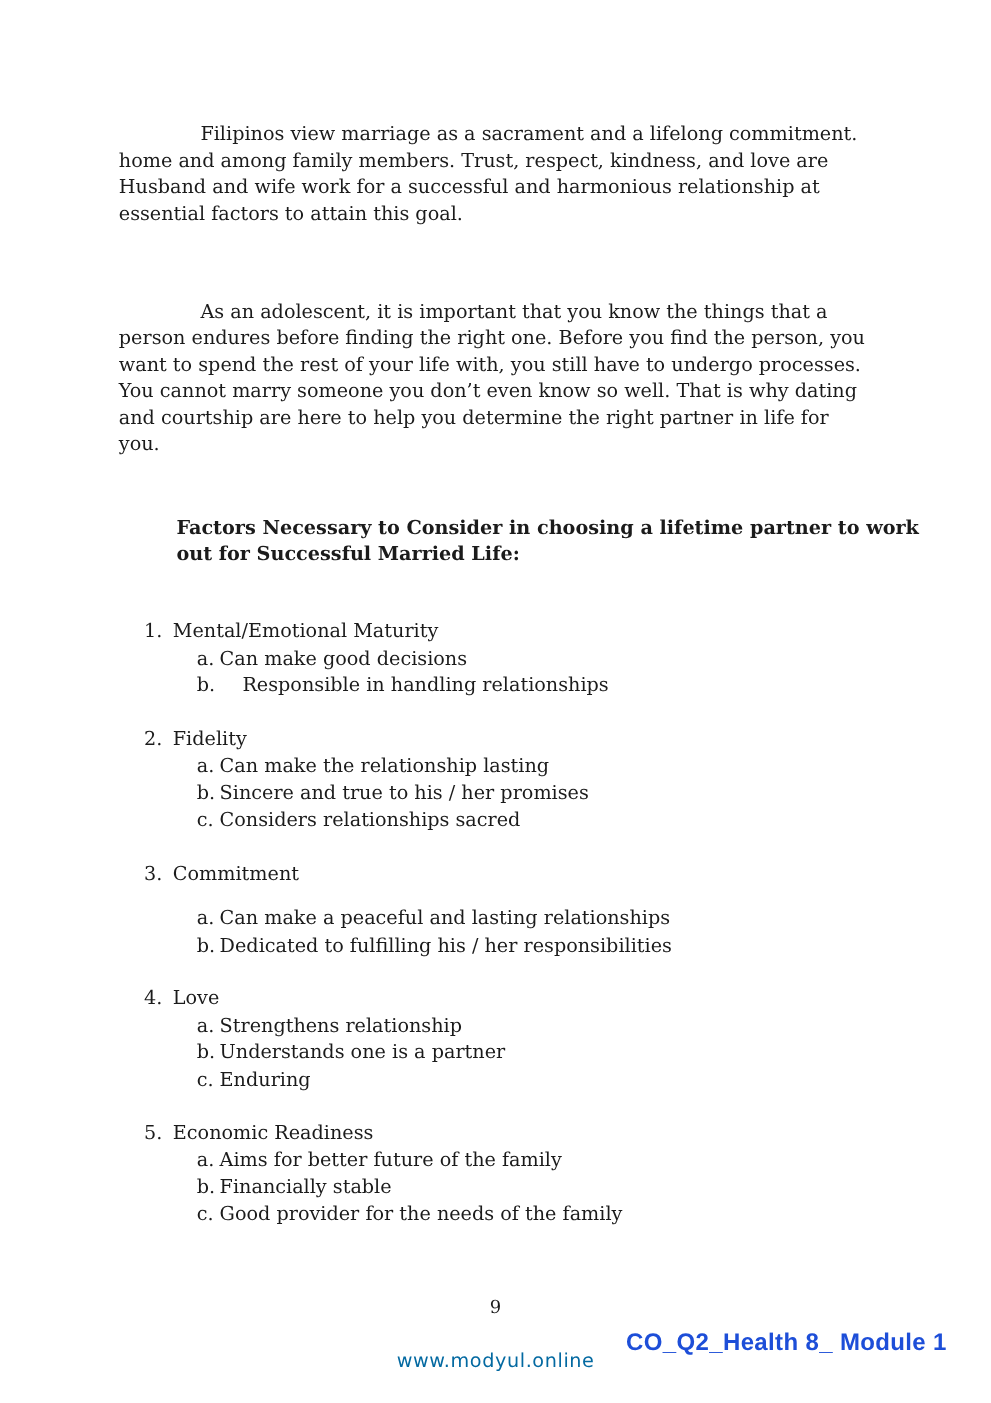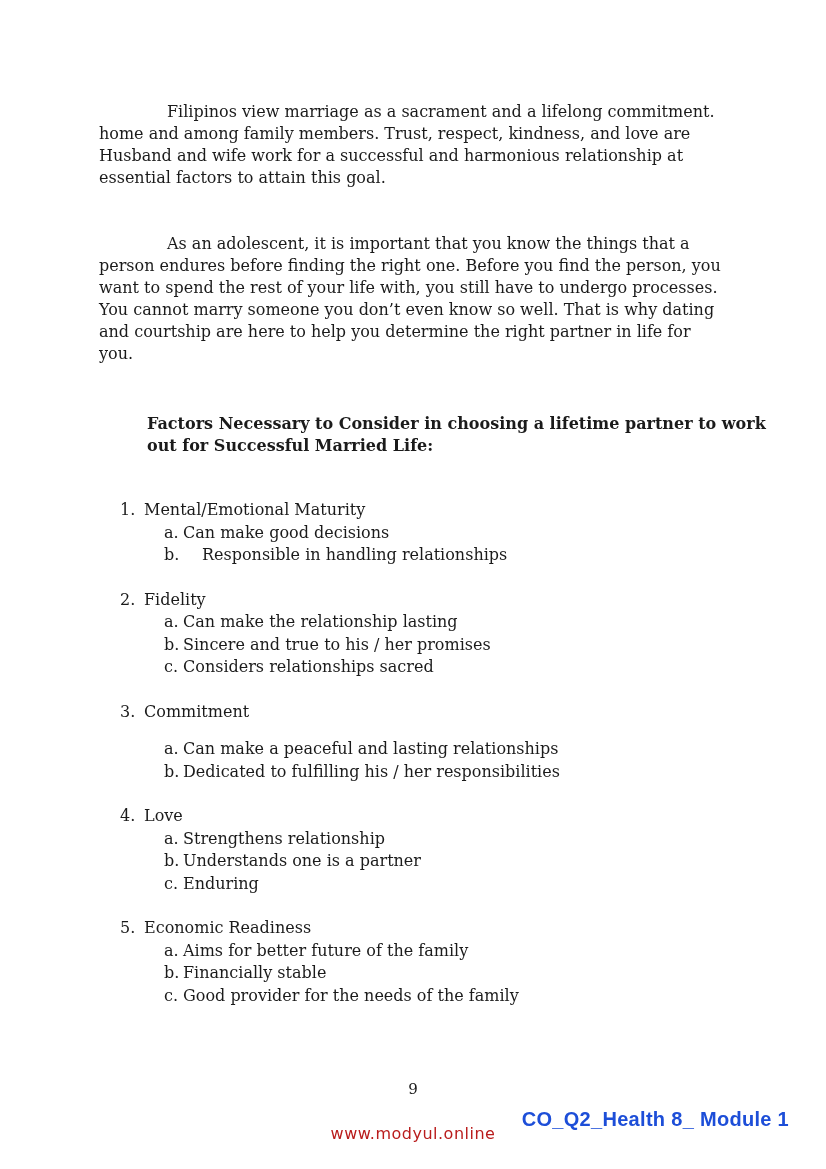--- a/index.html
+++ b/index.html
@@ -26,21 +26,21 @@
     font-size: 16px;
     line-height: 22px;
   }
   .paragraph .line {
     white-space: pre;
   }
   .line.indent {
     padding-left: 68px;
   }
   .para-2 {
-    margin-top: 44px;
+    margin-top: 60px;
   }
   .section-heading {
     margin-top: 48px;
     font-weight: bold;
     font-size: 16px;
     line-height: 22px;
     margin-left: 48px;
   }
   .section-heading .line {
     white-space: pre;
@@ -96,21 +96,21 @@
   }
   .watermark {
     position: absolute;
     left: 0;
     right: 0;
     top: 1124px;
     text-align: center;
     font-family: "DejaVu Sans", sans-serif;
     font-size: 16px;
     letter-spacing: 0.5px;
-    color: #b91c1c;
+    color: #0369a1;
   }
 </style>
 </head>
 <body>
 
 <div class="page">
   <div class="content">
 
     <div class="paragraph para-1">
       <div class="line indent">Filipinos view marriage as a sacrament and a lifelong commitment.</div>

